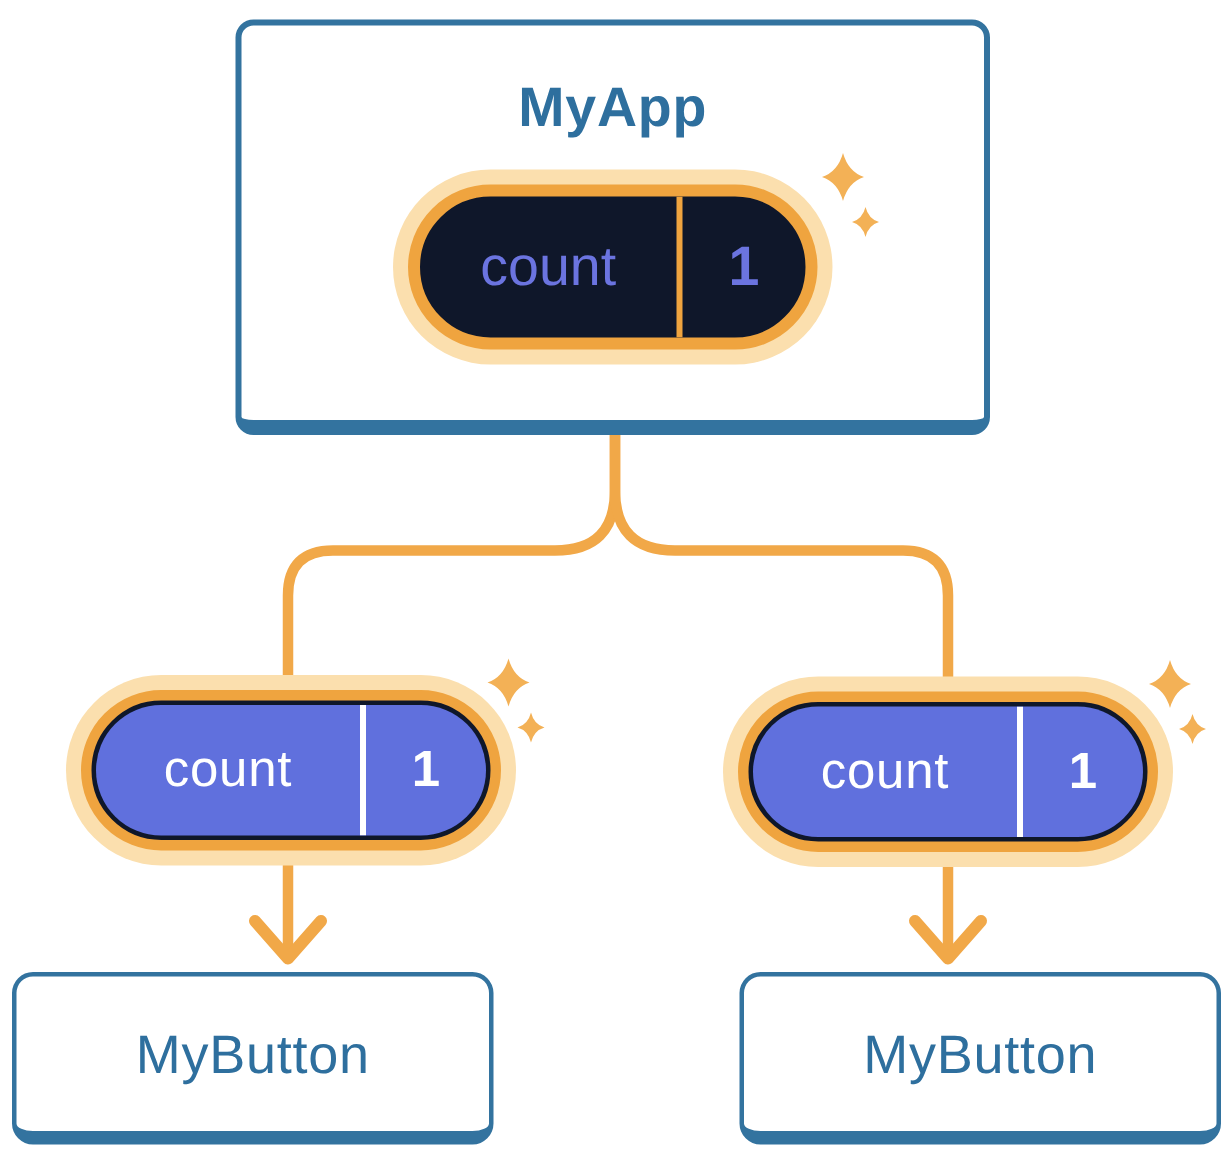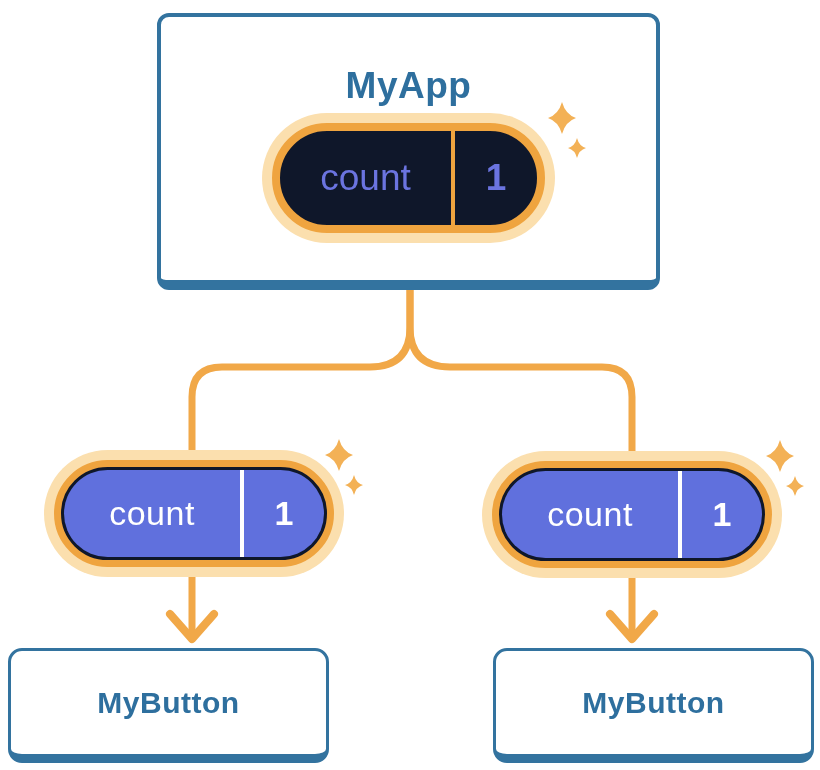--- a/index.html
+++ b/index.html
@@ -20,31 +20,31 @@
   }
   
   .connectors{position:absolute;left:0;top:0;z-index:1;}
   
   .card{position:absolute;background:#fff;box-sizing:border-box;z-index:2;}
   .root-card{
     left:157px;top:13px;width:503px;height:277px;
     border:4px solid var(--blue);border-bottom-width:10px;border-radius:12px;
   }
   .card-title{
-    text-align:center;margin-top:48px;font-size:37px;font-weight:600;
+    text-align:center;margin-top:34px;font-size:37px;font-weight:600;
     color:var(--blue-text);letter-spacing:.5px;
   }
   .button-card{
     width:321px;height:115px;
     border:3px solid var(--blue);border-bottom-width:9px;border-radius:14px;
     display:flex;align-items:center;justify-content:center;
   }
   .button-card.left{left:8px;top:648px;}
   .button-card.right{left:493px;top:648px;}
-  .button-title{font-size:30px;font-weight:700;color:var(--blue-text);letter-spacing:.5px;}
+  .button-title{font-size:36px;font-weight:400;color:var(--blue-text);letter-spacing:.5px;}
   
   .pill{position:absolute;z-index:3;}
   .pill-glow{
     width:100%;height:100%;background:var(--orange-light);
     border-radius:999px;padding:10px;box-sizing:border-box;
   }
   .pill-ring{
     width:100%;height:100%;background:#0f172a;border-radius:999px;
     box-sizing:border-box;display:flex;align-items:stretch;overflow:hidden;
   }

